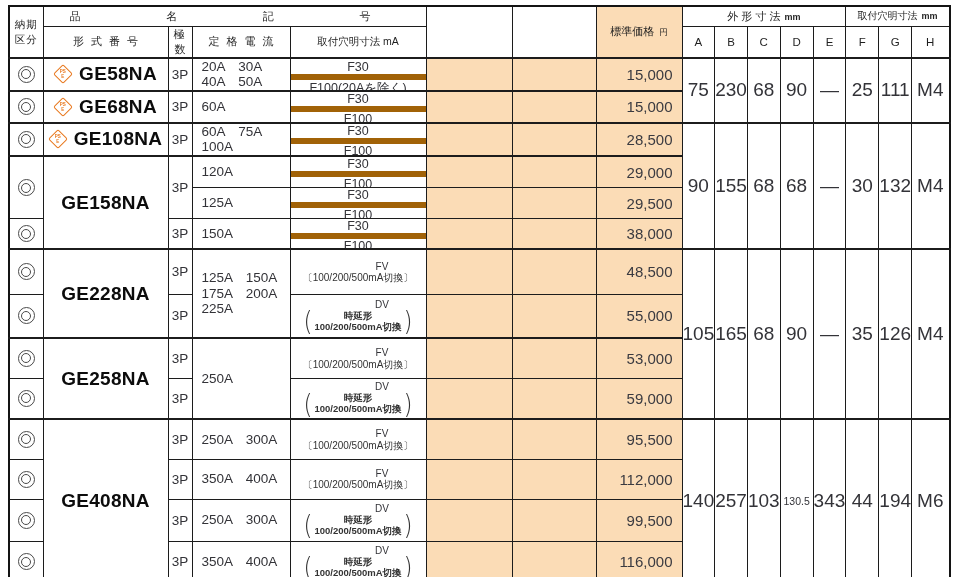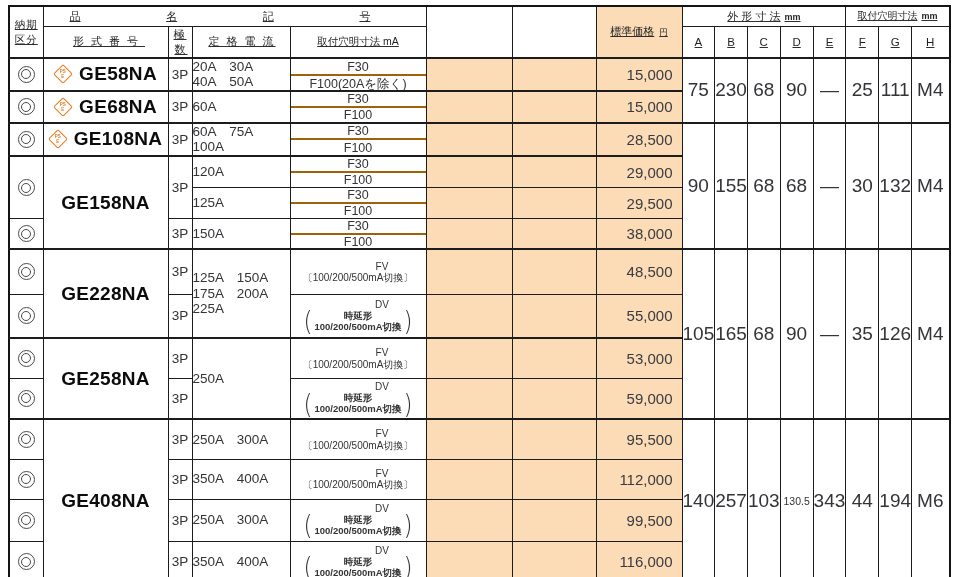--- a/index.html
+++ b/index.html
@@ -1,20 +1,20 @@
 <!DOCTYPE html>
 <html style="--peach: #fbdcb6; --pse: #e8781e;"><head>
 <meta charset="utf-8">
 <style>
   html,body{margin:0;padding:0;width:963px;height:577px;overflow:hidden;background:#fff;
     font-family:"Liberation Sans","DejaVu Sans",sans-serif;color:#2f2f33;}
   .wrap{margin:5px 0 0 8px;}
   table{border-collapse:collapse;table-layout:fixed;border:2px solid #141414;}
   th,td{border:1px solid #1c1c1c;padding:0;overflow:hidden;vertical-align:middle;}
-  thead tr{height:20px;text-decoration:underline;}
+  thead tr{height:20px;}
   th{font-weight:normal;font-size:11px;color:#1f1f1f;text-align:center;}
   .peach{background:var(--peach,#fbdcb6);}
   
   .th-delivery div{line-height:1.45;font-size:10.5px;letter-spacing:1px;}
   .th-product{padding:0;}
   .th-product .spread{display:flex;justify-content:space-between;padding:0 55px 0 26px;font-size:11px;}
   .ls7{letter-spacing:7px;margin-right:-7px;}
   .ls2{letter-spacing:2px;margin-right:-2px;}
   .th-sens{font-size:10.5px;}
   .th-mount{font-size:10px;}
@@ -32,26 +32,26 @@
   .c-model{text-align:center;}
   .model-flex{display:flex;align-items:center;justify-content:center;}
   .model-txt{font-size:19px;font-weight:bold;color:#0c0c0c;letter-spacing:0.3px;}
   .pse{width:12px;height:12px;border:1.6px solid var(--pse,#e8781e);border-radius:2px;
     transform:rotate(45deg);display:flex;align-items:center;justify-content:center;
     margin-right:9px;margin-left:2px;flex:0 0 auto;}
   .pse-t{transform:rotate(-45deg);font-size:4.5px;font-weight:bold;line-height:1;
     color:var(--pse,#e8781e);text-align:center;}
   .c-poles{text-align:center;font-size:13.5px;}
   .c-cur{text-align:left;}
-  .c-cur .cur-wrap{display:flex;flex-direction:column;justify-content:center;}
+  .c-cur .cur-wrap{display:flex;flex-direction:column;justify-content:center;padding-left:9px;}
   .c-cur .cur-line{line-height:1.16;font-size:13.5px;}
   .c-sens{text-align:center;padding:0;}
   .split-wrap{display:flex;flex-direction:column;}
   .split-sub{flex:1;display:flex;align-items:center;justify-content:center;font-size:12.5px;}
-  .split-sub.first{border-bottom:2px solid #a16207;}
+  .split-sub.first{border-bottom:6px solid #a16207;}
   .sens-label{font-size:10px;line-height:1.15;margin-left:48px;}
   .sens-note{font-size:10px;line-height:1.1;color:#333;}
   .dv-row{display:flex;align-items:center;justify-content:center;}
   .big-paren{font-size:23px;font-weight:300;transform:scaleY(1.15);color:#333;line-height:1;
     font-family:"DejaVu Sans",sans-serif;}
   .dv-lines{margin:0 2px;font-weight:bold;}
   .dv-lines div{font-size:9.5px;line-height:1.15;color:#333;}
   .c-blank{}
   .c-price{text-align:right;padding-right:9px;font-size:15px;color:#3a3a40;}
   .c-dim{text-align:center;font-size:19px;color:#333338;}

